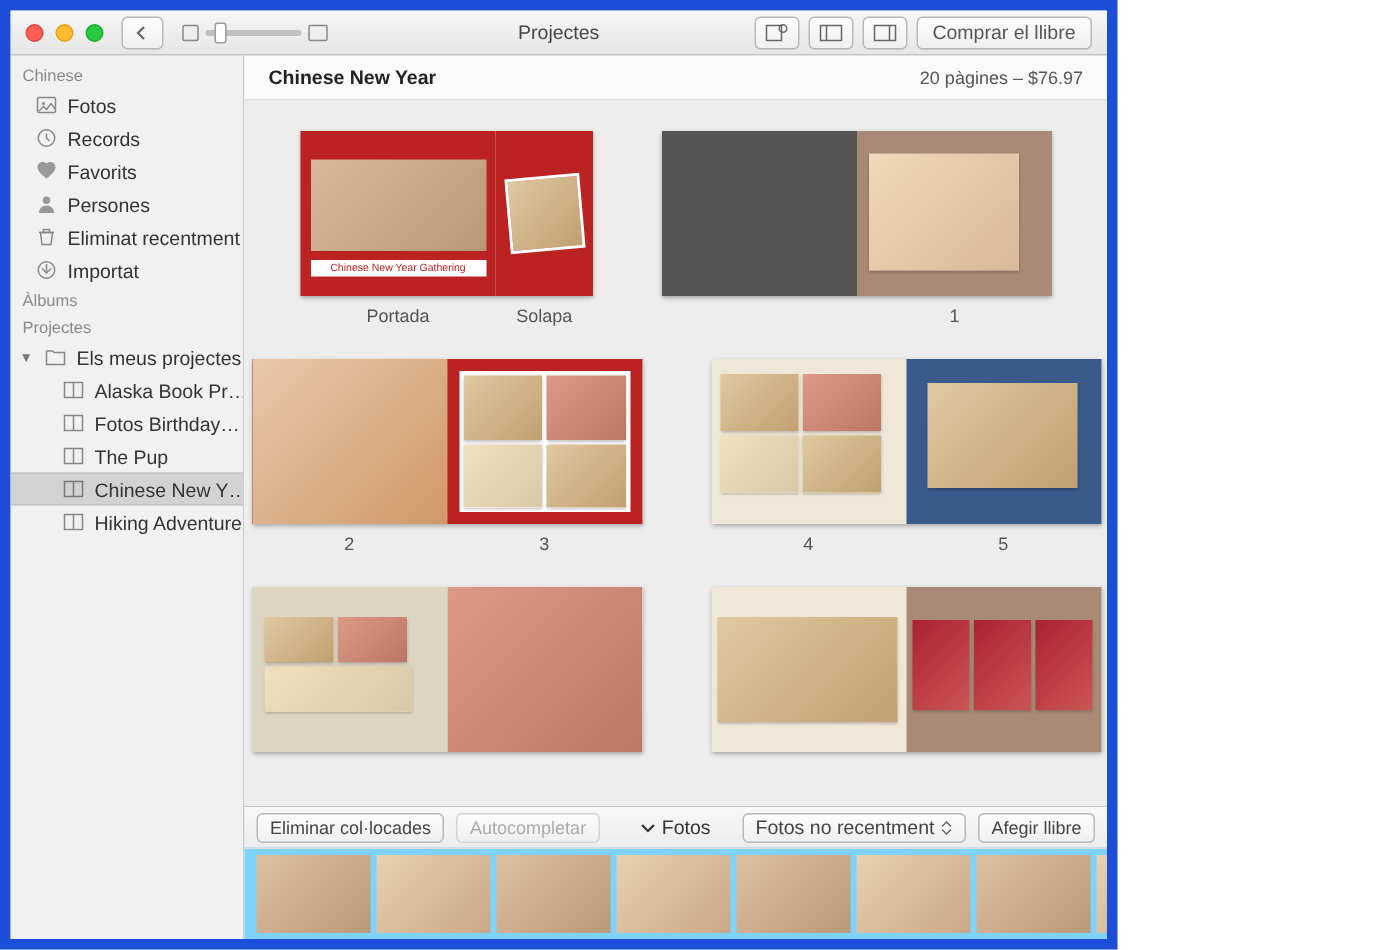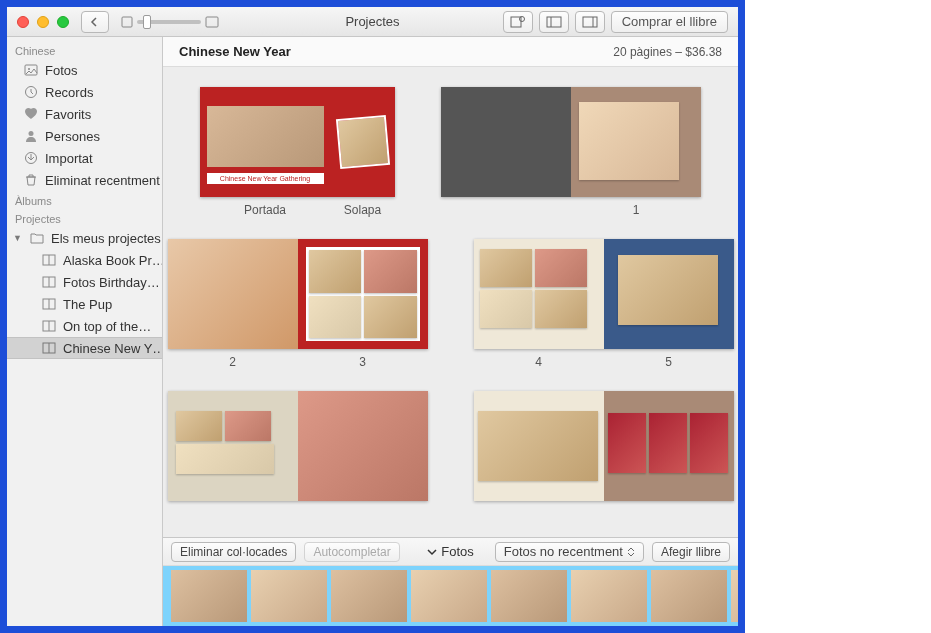--- a/index.html
+++ b/index.html
@@ -183,35 +183,35 @@
             <svg width="14" height="14" viewBox="0 0 14 14">
               <circle cx="7" cy="4.5" r="2.5" fill="#999"></circle>
               <path d="M2 13c0-3 2-5 5-5s5 2 5 5" fill="#999"></path>
             </svg>
           </span>
         <span>Persones</span>
       </div>
       <div class="sb-item">
         <span class="sb-ico">
             <svg width="14" height="14" viewBox="0 0 14 14">
+              <path d="M3 4h8l-1 8H4z" fill="none" stroke="#888"></path>
+              <path d="M2 4h10M5 4V2h4v2" fill="none" stroke="#888"></path>
+            </svg>
+          </span>
+        <span>Eliminat recentment</span>
+      </div>
+      <div class="sb-item">
+        <span class="sb-ico">
+            <svg width="14" height="14" viewBox="0 0 14 14">
               <circle cx="7" cy="7" r="5.5" fill="none" stroke="#888"></circle>
               <path d="M7 3v5M4 6l3 3 3-3" stroke="#888" fill="none"></path>
             </svg>
           </span>
         <span>Importat</span>
       </div>
-      <div class="sb-item">
-        <span class="sb-ico">
-            <svg width="14" height="14" viewBox="0 0 14 14">
-              <path d="M3 4h8l-1 8H4z" fill="none" stroke="#888"></path>
-              <path d="M2 4h10M5 4V2h4v2" fill="none" stroke="#888"></path>
-            </svg>
-          </span>
-        <span>Eliminat recentment</span>
-      </div>
 
       <div class="sb-section">Àlbums</div>
       <div class="sb-section">Projectes</div>
 
       <div class="sb-item" style="padding-left:6px">
         <span class="sb-disc">▼</span>
         <span class="sb-ico">
             <svg width="14" height="12" viewBox="0 0 14 12">
               <path d="M1 2h4l1 1h7v8H1z" fill="none" stroke="#888"></path>
             </svg>
@@ -239,44 +239,44 @@
       </div>
       <div class="sb-item sub">
         <span class="sb-ico">
             <svg width="14" height="12" viewBox="0 0 14 12">
               <rect x="1" y="1" width="12" height="10" fill="none" stroke="#888"></rect>
               <line x1="7" y1="1" x2="7" y2="11" stroke="#888"></line>
             </svg>
           </span>
         <span>The Pup</span>
       </div>
+      <div class="sb-item sub sel">
+        <span class="sb-ico">
+            <svg width="14" height="12" viewBox="0 0 14 12">
+              <rect x="1" y="1" width="12" height="10" fill="none" stroke="#777"></rect>
+              <line x1="7" y1="1" x2="7" y2="11" stroke="#777"></line>
+            </svg>
+          </span>
+        <span>Chinese New Y…</span>
+      </div>
       <div class="sb-item sub">
         <span class="sb-ico">
             <svg width="14" height="12" viewBox="0 0 14 12">
               <rect x="1" y="1" width="12" height="10" fill="none" stroke="#888"></rect>
               <line x1="7" y1="1" x2="7" y2="11" stroke="#888"></line>
             </svg>
           </span>
-        <span>On top of the…</span>
-      </div>
-      <div class="sb-item sub sel">
-        <span class="sb-ico">
-            <svg width="14" height="12" viewBox="0 0 14 12">
-              <rect x="1" y="1" width="12" height="10" fill="none" stroke="#777"></rect>
-              <line x1="7" y1="1" x2="7" y2="11" stroke="#777"></line>
-            </svg>
-          </span>
-        <span>Chinese New Y…</span>
+        <span>Hiking Adventure</span>
       </div>
     </div>
 
     <div class="main">
       <div class="header">
         <span class="proj-title">Chinese New Year</span>
-        <span class="meta">20 pàgines – $36.38</span>
+        <span class="meta">20 pàgines – $76.97</span>
       </div>
 
       <div class="canvas">
 
         <div class="spread-row">
           <div class="spread">
             <div class="spread-pages">
               <div class="page cov-page">
                 <div class="cov-photo"></div>
                 <div class="cov-band">Chinese New Year Gathering</div>

